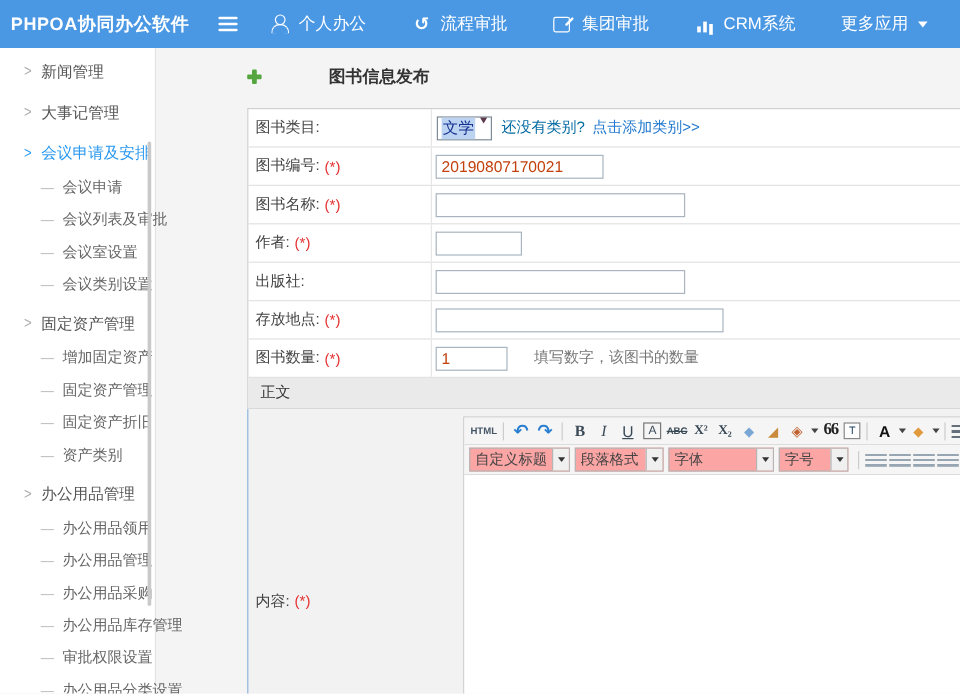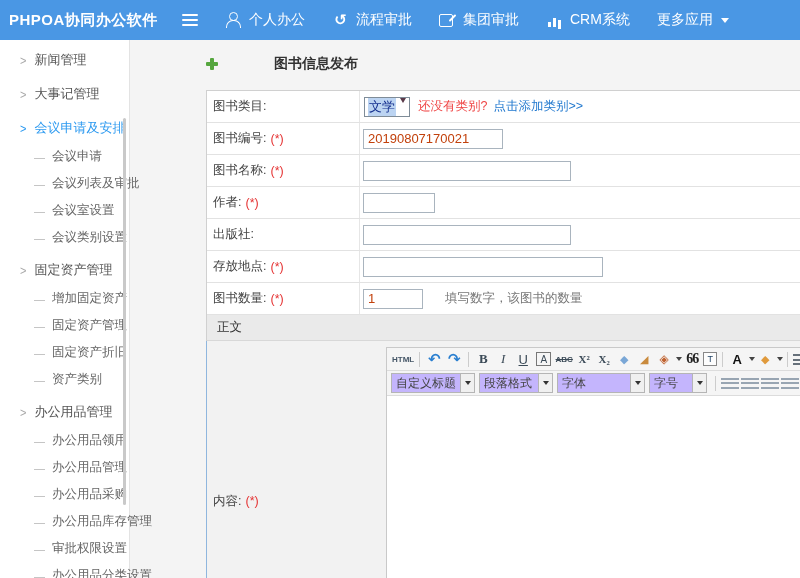--- a/index.html
+++ b/index.html
@@ -4,21 +4,21 @@
 <style>
   * { box-sizing: border-box; margin: 0; padding: 0; }
   html,body { width:800px; height:578px; overflow:hidden; }
   body { font-family:"Liberation Sans","DejaVu Sans",sans-serif; background:#f4f4f4; color:#444; }
 
   
   .topbar { height:40px; background:#4a97e4; display:flex; align-items:center; color:#fff; }
   .logo { width:166px; padding-left:9px; font-size:15px; font-weight:bold; letter-spacing:0.5px; white-space:nowrap; }
   .hamburger { width:16px; height:12px; display:flex; flex-direction:column; justify-content:space-between; margin-left:16px; cursor:pointer; }
   .hamburger span { height:2px; background:#fff; border-radius:1px; }
-  .topnav { display:flex; align-items:center; }
+  .topnav { display:flex; align-items:center;gap:11px; }
   .nav-item { display:flex; align-items:center; margin-left:27px; font-size:14px; cursor:pointer; white-space:nowrap; }
   .nicon { width:17px; height:16px; position:relative; display:inline-flex; align-items:center; justify-content:center; margin-right:7px; font-size:15px; color:#fff; }
   .user-icon::before { content:''; position:absolute; width:7px; height:7px; border:1.5px solid #fff; border-radius:50%; top:0; left:4px; }
   .user-icon::after  { content:''; position:absolute; width:13px; height:7px; border:1.5px solid #fff; border-bottom:none; border-radius:7px 7px 0 0; bottom:0; left:1px; }
   .flow-icon { font-weight:bold; }
   .edit-icon::before { content:''; position:absolute; inset:2px 3px 1px 0; border:1.5px solid #fff; border-radius:2px; }
   .edit-icon::after  { content:''; position:absolute; width:9px; height:2px; background:#fff; transform:rotate(-45deg); top:5px; right:-1px; border-radius:1px; }
   .chart-icon::before { content:''; position:absolute; width:3px; height:5px; background:#fff; left:2px; bottom:1px; }
   .chart-icon::after  { content:''; position:absolute; width:3px; height:9px; background:#fff; left:7px; bottom:1px; box-shadow:5px 2px 0 #fff; }
   .caret-down { width:0; height:0; border-left:4px solid transparent; border-right:4px solid transparent; border-top:5px solid #fff; margin-left:8px; }
@@ -43,21 +43,21 @@
 
   
   .form { width:1000px; margin-top:6px; background:#fff; border:1px solid #d0d0d0; border-right:none; font-size:12.5px; }
   .frow { display:flex; align-items:center; height:32px; border-bottom:1px solid #e2e2e2; }
   .flabel { width:153px; flex:none; align-self:stretch; display:flex; align-items:center; padding-left:6px; border-right:1px solid #e6e6e6; color:#444; }
   .req { color:#e53333; margin-left:4px; }
   .fvalue { flex:1; display:flex; align-items:center; padding-left:3px; }
   input.txt { height:20px; border:1px solid #a9b4be; font-size:13px; padding:1px 4px; color:#c2410c; font-family:inherit; }
   .w-code{width:140px} .w-name{width:208px} .w-auth{width:72px}
   .w-pub{width:208px}  .w-loc{width:240px}  .w-qty{width:60px}
-  .hint { color:#ef4444; margin-left:8px; }
+  .hint { color:#0369a1; margin-left:8px; }
   .note { color:#777; margin-left:22px; }
   .link { color:#2279cf; margin-left:6px; cursor:pointer; }
   .selectbox { display:inline-flex; align-items:flex-start; height:20px; border:1px solid #7f8c98; background:#fff; padding:0 3px; margin-left:1px; cursor:pointer; }
   .selval { background:#bcd4f2; color:#15308f; font-size:13px; padding:0 1px; }
   .scaret { width:0; height:0; border-left:3.5px solid transparent; border-right:3.5px solid transparent; border-top:5px solid #5a3a4a; margin-left:4px; }
 
   .frow.sect { height:26px; background:#eaeaea; border-bottom:1px solid #d8d8d8; }
   .sect .flabel { width:auto; border-right:none; padding-left:10px; color:#333; }
 
   .frow.content-row { height:320px; align-items:stretch; background:#f2f2f2; border-left:1px solid #8fb6de; margin-left:-1px; border-bottom:none; }
@@ -81,21 +81,21 @@
   .supb { font-size:11px; font-weight:bold; font-family:"Liberation Serif",serif; }
   .blue-d { color:#7aa7d6; font-size:11px; }
   .orange-d { color:#c98a3d; font-size:11px; }
   .multi { color:#c0622f; font-size:12px; }
   .quote { font-family:"Liberation Serif",serif; font-weight:bold; font-size:14px; letter-spacing:-1px; color:#222; }
   .paste { border:1px solid #888; width:14px; height:14px; min-width:14px; font-size:9px; color:#224466; background:#fdfdfd; }
   .fcA { font-weight:bold; color:#111; font-size:13px; }
   .hl { color:#e09a3c; font-size:11px; }
   .bars { width:13px; height:11px; background:repeating-linear-gradient(to bottom,#66707a 0 2px,transparent 2px 4.5px); }
   .ddm { width:0; height:0; border-left:3px solid transparent; border-right:3px solid transparent; border-top:4px solid #444; margin-left:2px; flex:none; }
-  .dd { display:inline-flex; align-items:center; height:20px; border:1px solid #b5b5b5; background:#c4b5fd; margin-right:4px; flex:none;justify-content:center; }
+  .dd { display:inline-flex; align-items:center; height:20px; border:1px solid #b5b5b5; background:#fca5a5; margin-right:4px; flex:none;justify-content:center; }
   .dd .lbl { padding:0 4px; font-size:12px; color:#444; flex:1; white-space:nowrap; overflow:hidden; }
   .dd .db { width:14px; align-self:stretch; border-left:1px solid #b5b5b5; background:#f0f0f0; display:flex; align-items:center; justify-content:center; }
   .dd .db i { width:0; height:0; border-left:3px solid transparent; border-right:3px solid transparent; border-top:4px solid #333; }
   .dd1{width:84px} .dd2{width:74px} .dd3{width:88px} .dd4{width:58px}
   .al { width:14px; height:11px; background:repeating-linear-gradient(to bottom,#98a5b2 0 2px,transparent 2px 4.5px); }
   .lnk { color:#8a96a2; font-size:14px; font-weight:bold; }
 </style>
 </head>
 <body>
 

